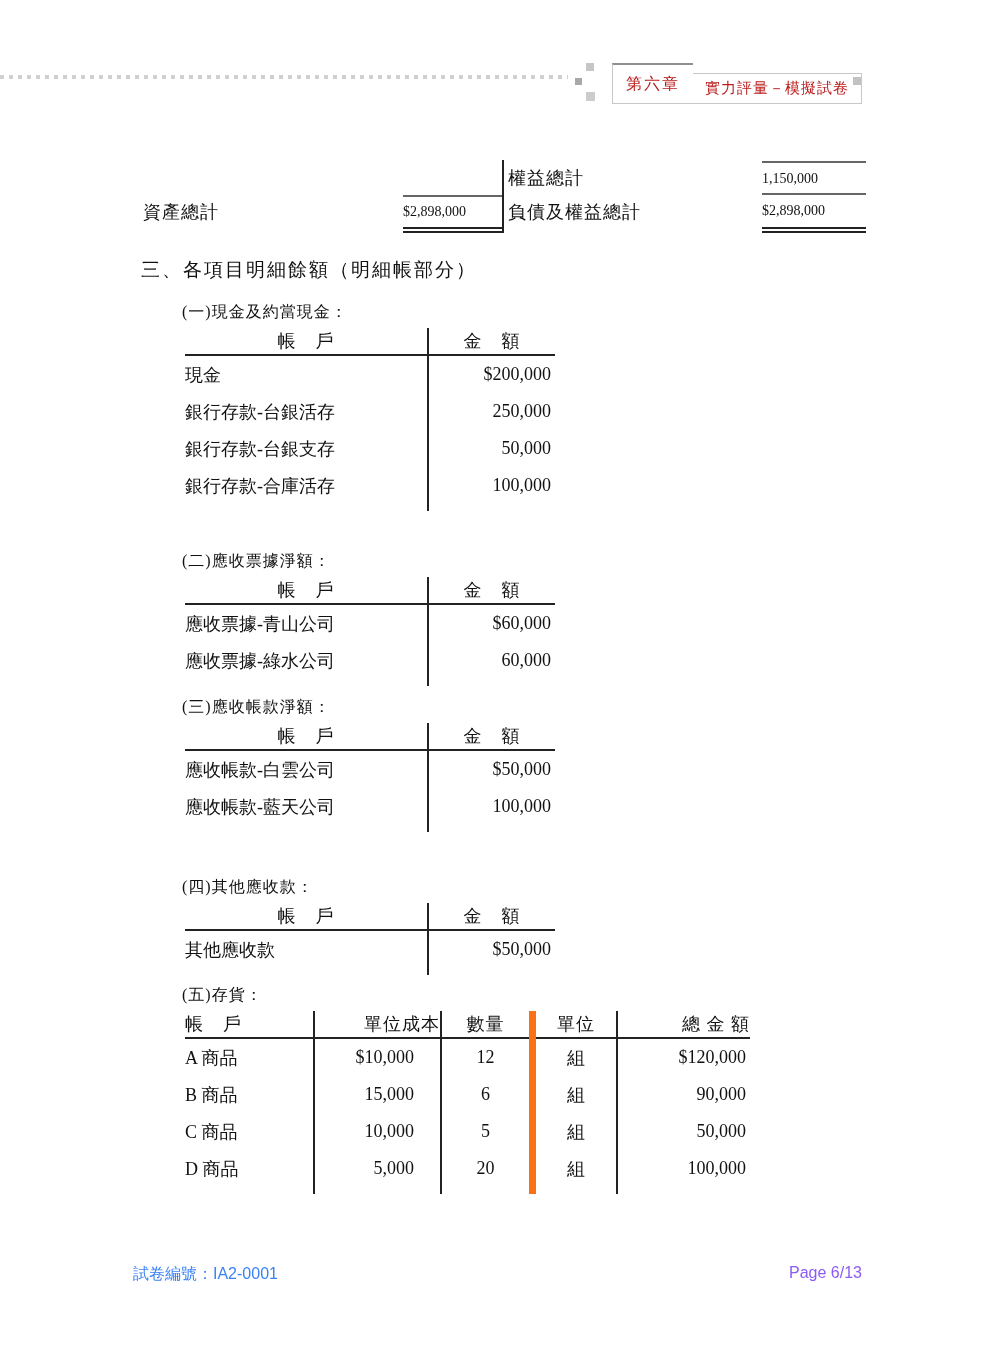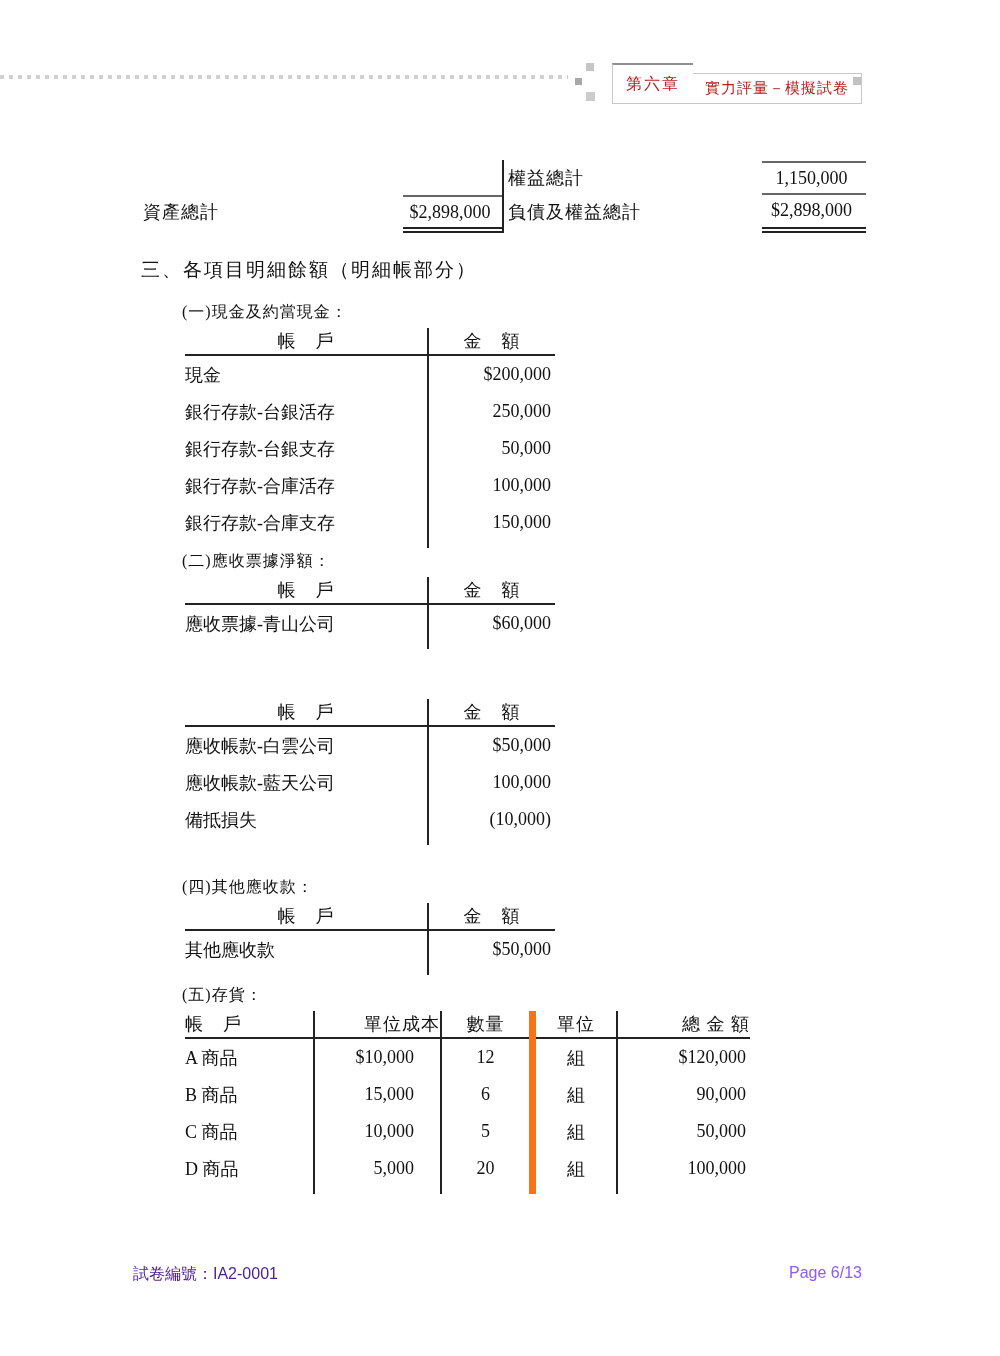--- a/index.html
+++ b/index.html
@@ -23,21 +23,21 @@
     border-top:2px solid #8f8f8f;border-left:1px solid #c8c8c8;border-bottom:1px solid #c8c8c8;}
   .tab2{box-sizing:border-box;height:31px;display:flex;align-items:center;
     padding:0 12px;font-size:15px;letter-spacing:1px;
     border-top:1px solid #c8c8c8;border-right:1px solid #c8c8c8;border-bottom:1px solid #c8c8c8;}
   
   .vline{position:absolute;left:502px;top:160px;width:2px;height:73px;background:#222;}
   .sum-label{position:absolute;font-size:18px;letter-spacing:1px;white-space:nowrap;}
   .lbl-assets{left:143px;top:200px;}
   .lbl-equity{left:508px;top:166px;}
   .lbl-liabeq{left:508px;top:200px;}
-  .amt{font-size:18px;text-align:center;box-sizing:border-box;white-space:nowrap;}
+  .amt{font-size:14px;text-align:left;box-sizing:border-box;white-space:nowrap;}
   .amt-left{position:absolute;left:403px;top:195px;width:99px;height:38px;
     border-top:2px solid #666;border-bottom:6px double #222;line-height:30px;padding-right:5px;}
   .rcol{position:absolute;left:762px;top:161px;width:104px;}
   .rcell1{border-top:2px solid #666;border-bottom:2px solid #666;height:34px;line-height:31px;padding-right:5px;}
   .rcell2{height:38px;border-bottom:6px double #222;line-height:31px;padding-right:5px;}
   
   .sec-head{position:absolute;left:141px;top:257px;font-size:19px;letter-spacing:2px;white-space:nowrap;}
   .subsection{position:absolute;left:182px;}
   .sub-title{font-size:16px;letter-spacing:1px;line-height:24px;white-space:nowrap;}
   .acct-table{border-collapse:collapse;table-layout:fixed;margin-left:3px;margin-top:4px;}
@@ -53,21 +53,21 @@
   .tableA thead .c0,.tableA thead .c1{text-align:center;padding-right:0;}
   
   .tableB{width:552px;}
   .tableB .c0{width:128px;border-right:2px solid #222;text-align:left;}
   .tableB .c1{width:125px;border-right:2px solid #222;text-align:right;padding-right:26px;}
   .tableB .c2{width:87px;border-right:7px solid #f97316;text-align:center;}
   .tableB .c3{width:80px;border-right:2px solid #222;text-align:center;font-family:Liberation Mono, monospace;}
   .tableB .c4{width:132px;text-align:right;padding-right:4px;}
   .tableB thead th{text-align:center;padding-right:0 !important;}
   
-  .footer-left{position:absolute;left:133px;top:1264px;font-size:16px;color:#4c1d95;
+  .footer-left{position:absolute;left:133px;top:1264px;font-size:16px;color:#3b82f6;
     font-family:"Liberation Sans","DejaVu Sans",sans-serif;}
   .footer-right{position:absolute;right:138px;top:1264px;font-size:16px;color:#8b5cf6;
     font-family:"Liberation Sans","DejaVu Sans",sans-serif;}
 </style>
 </head>
 <body>
 
 <div class="dotline"></div>
 <div class="sq sq1"></div>
 <div class="sq sq2"></div>
@@ -109,24 +109,20 @@
           <td class="c1">250,000</td>
         </tr>
         <tr>
           <td class="c0">銀行存款-台銀支存</td>
           <td class="c1">50,000</td>
         </tr>
         <tr>
           <td class="c0">銀行存款-合庫活存</td>
           <td class="c1">100,000</td>
         </tr>
-        <tr>
-          <td class="c0">銀行存款-合庫支存</td>
-          <td class="c1">150,000</td>
-        </tr>
         <tr class="spacer">
           <td class="c0"></td>
           <td class="c1"></td>
         </tr>
       </tbody>
     </table>
   </div>
 <div class="subsection" style="top:549px">
     <div class="sub-title">(二)應收票據淨額：</div>
     <table class="acct-table tableA">
@@ -134,47 +130,48 @@
         <tr>
           <th class="c0">帳　戶</th>
           <th class="c1">金　額</th>
         </tr>
       </thead>
       <tbody>
         <tr>
           <td class="c0">應收票據-青山公司</td>
           <td class="c1">$60,000</td>
         </tr>
+        <tr>
+          <td class="c0">應收票據-綠水公司</td>
+          <td class="c1">60,000</td>
+        </tr>
         <tr class="spacer">
           <td class="c0"></td>
           <td class="c1"></td>
         </tr>
       </tbody>
     </table>
   </div>
 <div class="subsection" style="top:695px">
+    <div class="sub-title">(三)應收帳款淨額：</div>
     <table class="acct-table tableA">
       <thead>
         <tr>
           <th class="c0">帳　戶</th>
           <th class="c1">金　額</th>
         </tr>
       </thead>
       <tbody>
         <tr>
           <td class="c0">應收帳款-白雲公司</td>
           <td class="c1">$50,000</td>
         </tr>
         <tr>
           <td class="c0">應收帳款-藍天公司</td>
           <td class="c1">100,000</td>
-        </tr>
-        <tr>
-          <td class="c0">備抵損失</td>
-          <td class="c1">(10,000)</td>
         </tr>
         <tr class="spacer">
           <td class="c0"></td>
           <td class="c1"></td>
         </tr>
       </tbody>
     </table>
   </div>
 <div class="subsection" style="top:875px">
     <div class="sub-title">(四)其他應收款：</div>

